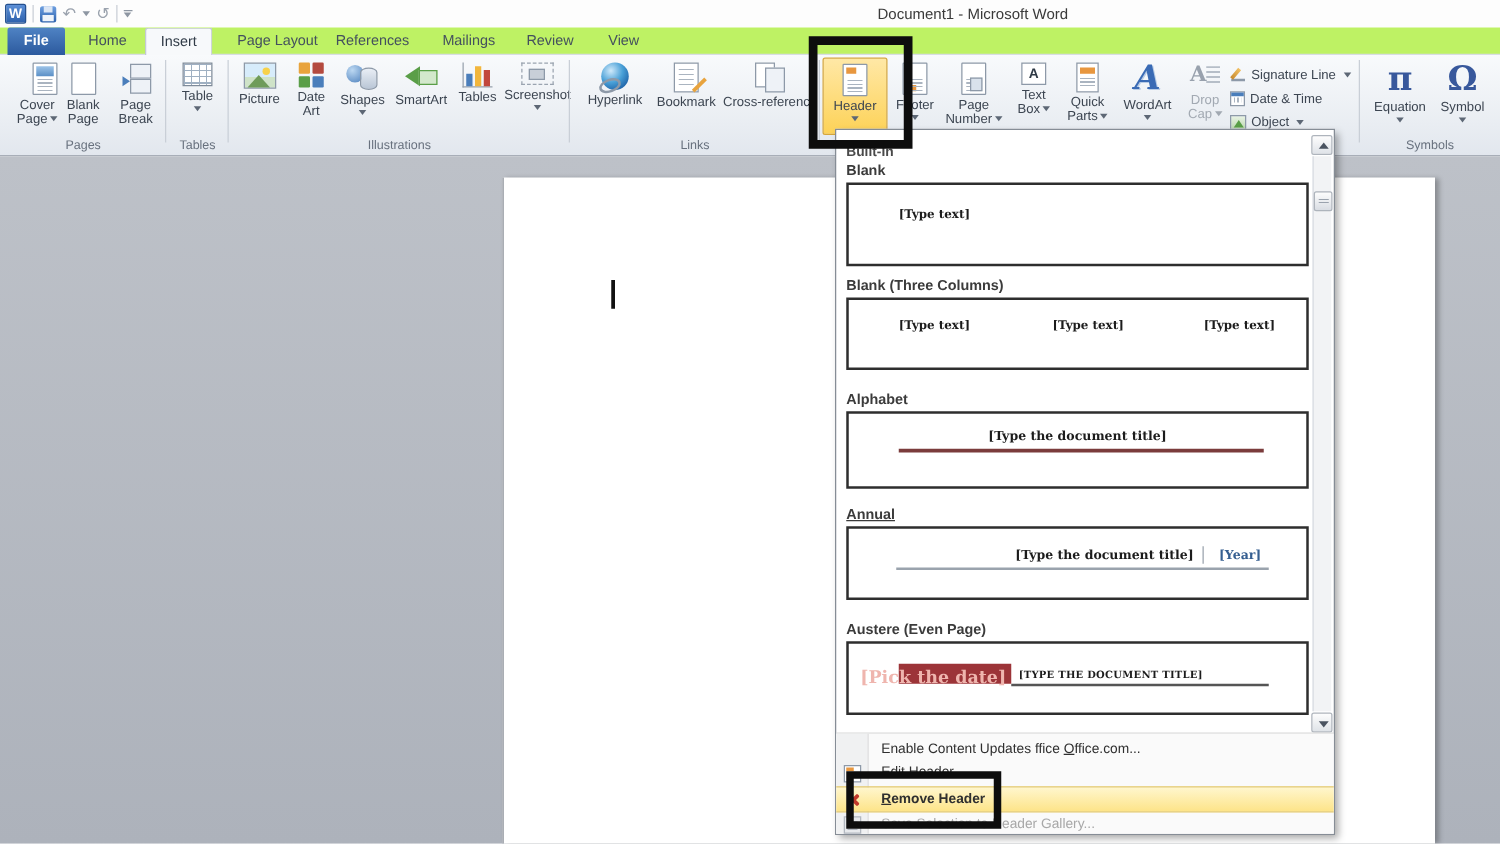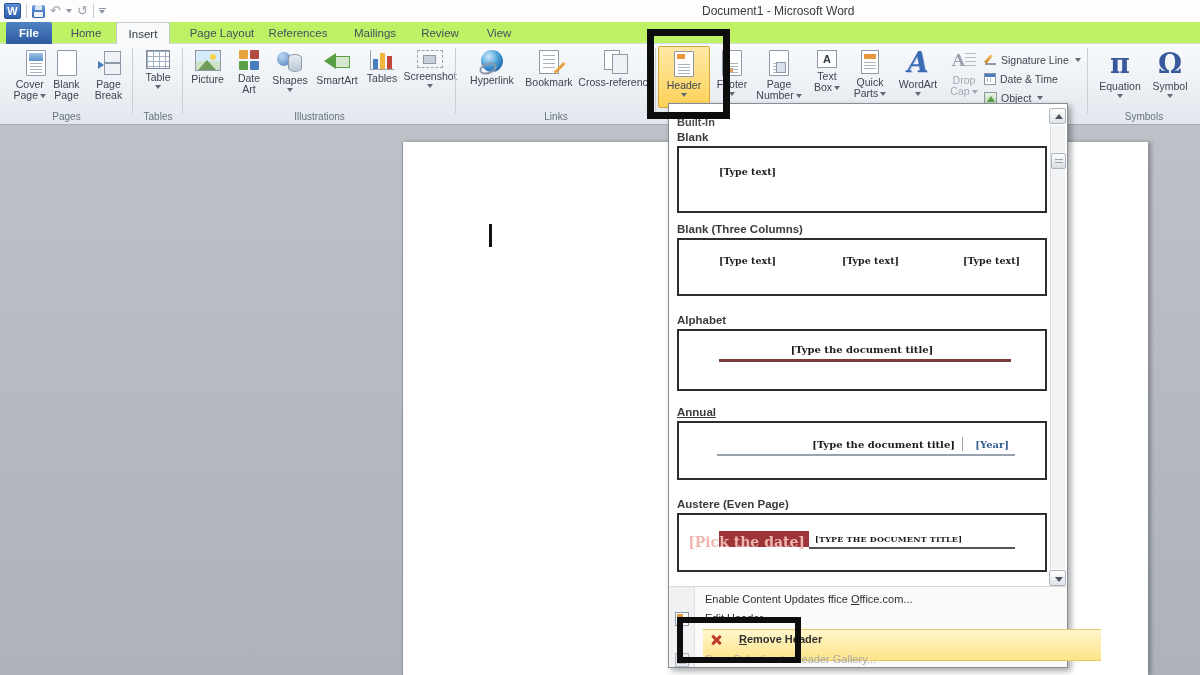--- a/index.html
+++ b/index.html
@@ -131,21 +131,21 @@
   .sctrack { position:absolute; left:1px; top:17px; bottom:17px; width:15px; background:#f2f3f5; border-left:1px solid #d8dce1; }
   .scthumb { position:absolute; left:0; top:28px; width:15px; height:16px; background:linear-gradient(#fdfdfd,#d9dde3); border:1px solid #aeb4bc; border-radius:2px; }
   .scthumb::after { content:""; position:absolute; left:3px; top:5px; width:8px; height:5px; background:repeating-linear-gradient(to bottom,#9aa2ad 0 1px,transparent 1px 2.5px); }
 
   
   .menusep { position:absolute; left:0; top:482px; width:398px; height:1px; background:#d8d8d8; }
   .menuarea { position:absolute; left:0; top:483px; width:398px; height:80px; background:#fafafa; }
   .menugutter { position:absolute; left:0; top:0; width:26px; height:80px; background:#f0f1f2; border-right:1px solid #e0e0e0; }
   .menurow { position:absolute; left:0; width:398px; height:19px; font-size:11px; color:#2f2f2f; line-height:19px; }
   .menurow .mtext { position:absolute; left:36px; white-space:nowrap; }
-  .menurow.hl { height:32px; background:linear-gradient(#fff6cd,#fde489); border-top:1px solid #e4c868; border-bottom:1px solid #e4c868; font-weight:bold;margin-left:34px; }
+  .menurow.hl { height:21px; background:linear-gradient(#fff6cd,#fde489); border-top:1px solid #e4c868; border-bottom:1px solid #e4c868; font-weight:bold; }
   .menurow.dis { color:#a8a8a8; }
   .ukey { text-decoration:underline; }
   .micon { position:absolute; left:6px; top:3px; width:14px; height:14px; }
   .micon.editicn { background:#fff; border:1px solid #8d99a8; }
   .micon.editicn::before { content:""; position:absolute; left:1px; right:5px; top:1px; height:3px; background:#e8973f; }
   .micon.xicn::before,.micon.xicn::after { content:""; position:absolute; left:6px; top:1px; width:2.5px; height:12px; background:#c0392b; border-radius:1px; }
   .micon.xicn::before { transform:rotate(45deg); } .micon.xicn::after { transform:rotate(-45deg); }
   .micon.saveicn { background:#e7e9ec; border:1px solid #b2b8c0; }
   .micon.saveicn::after { content:""; position:absolute; left:2px; right:2px; top:3px; height:7px; background:repeating-linear-gradient(to bottom,#b2b8c0 0 1px,transparent 1px 3px); }
 

